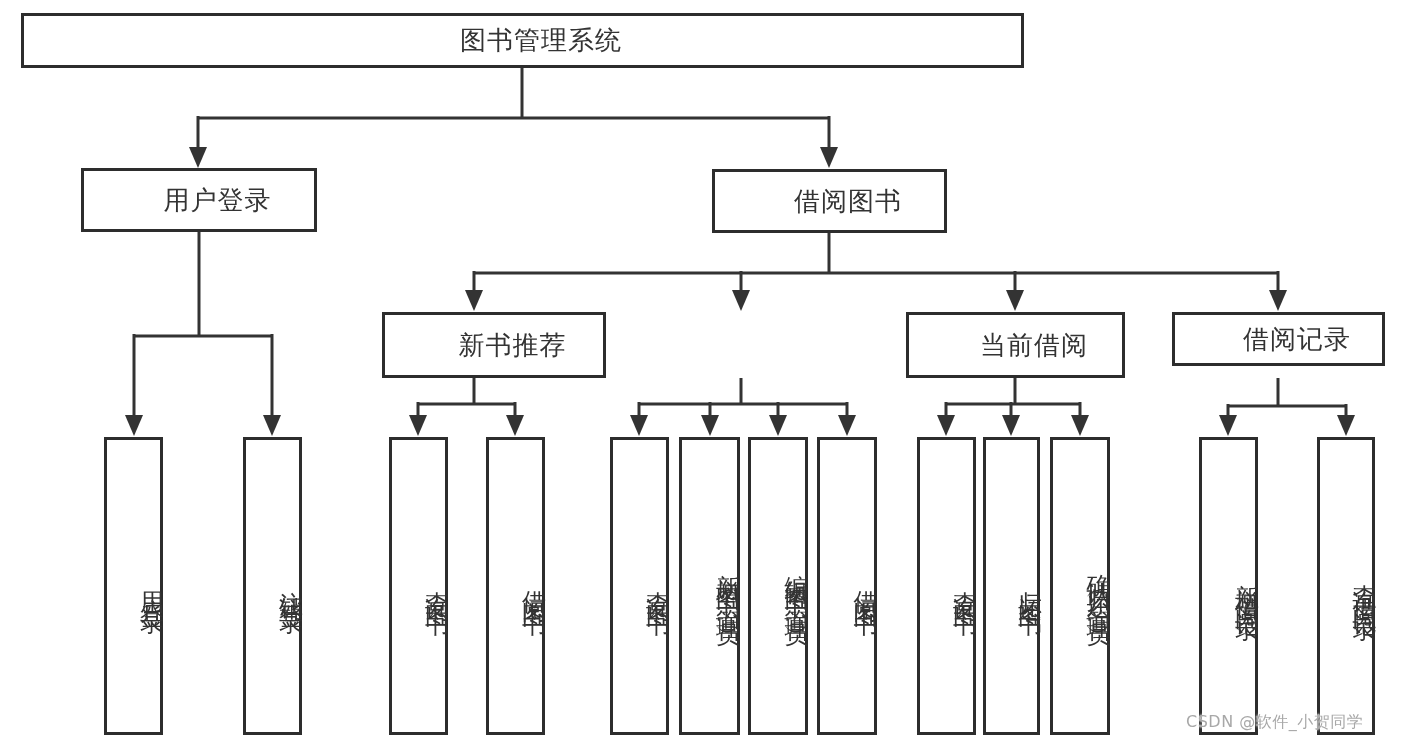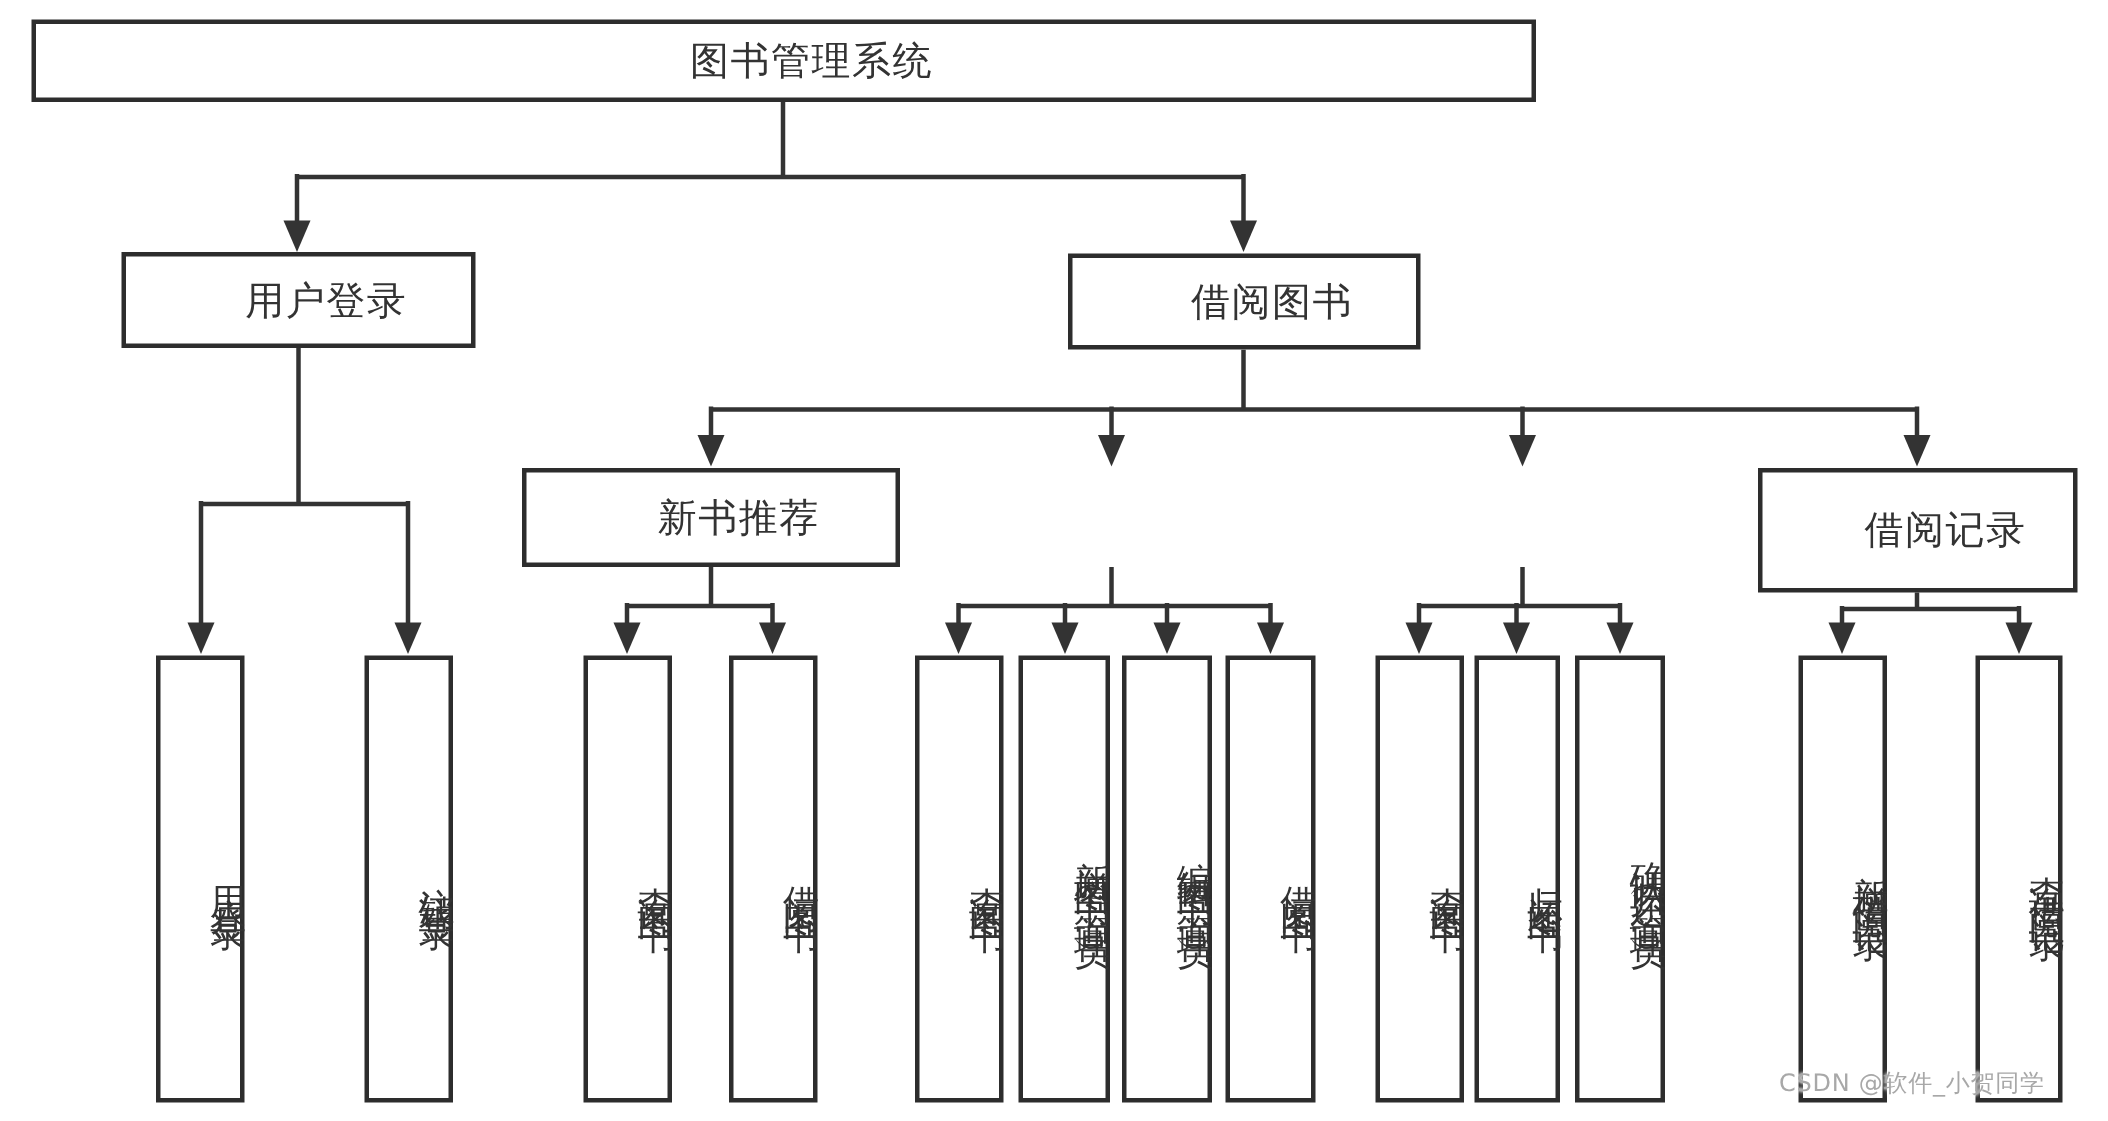--- a/index.html
+++ b/index.html
@@ -117,22 +117,23 @@
     <line x1="1346" y1="404" x2="1346" y2="420"></line>
     <polygon points="1219,415 1237,415 1228,436"></polygon>
     <polygon points="1337,415 1355,415 1346,436"></polygon>
   </svg>
 
   <div class="box h-box" style="left:21px;top:13px;width:1003px;height:55px">图书管理系统</div>
 
   <div class="box h-box" style="left:81px;top:168px;width:236px;height:64px">用户登录</div>
   <div class="box h-box" style="left:712px;top:169px;width:235px;height:64px">借阅图书</div>
 
-  <div class="box h-box" style="left:348px;top:312px;width:252px;height:66px">新书推荐</div>
-  <div class="box h-box" style="left:1172px;top:312px;width:213px;height:83px">借阅记录</div>
+  <div class="box h-box" style="left:382px;top:312px;width:224px;height:66px">新书推荐</div>
+  <div class="box h-box" style="left:906px;top:312px;width:219px;height:66px">当前借阅</div>
+  <div class="box h-box" style="left:1172px;top:312px;width:213px;height:54px">借阅记录</div>
 
   <div class="box v-box" style="left:104px;top:437px;width:59px;height:298px">用户登录</div>
   <div class="box v-box" style="left:243px;top:437px;width:59px;height:298px">注销登录</div>
 
   <div class="box v-box" style="left:389px;top:437px;width:59px;height:298px">查询图书</div>
   <div class="box v-box" style="left:486px;top:437px;width:59px;height:298px">借阅图书</div>
 
   <div class="box v-box" style="left:610px;top:437px;width:59px;height:298px">查询图书</div>
   <div class="box v-box" style="left:679px;top:437px;width:61px;height:298px">新增图书（管理员）</div>
   <div class="box v-box" style="left:748px;top:437px;width:60px;height:298px">编辑图书（管理员）</div>

